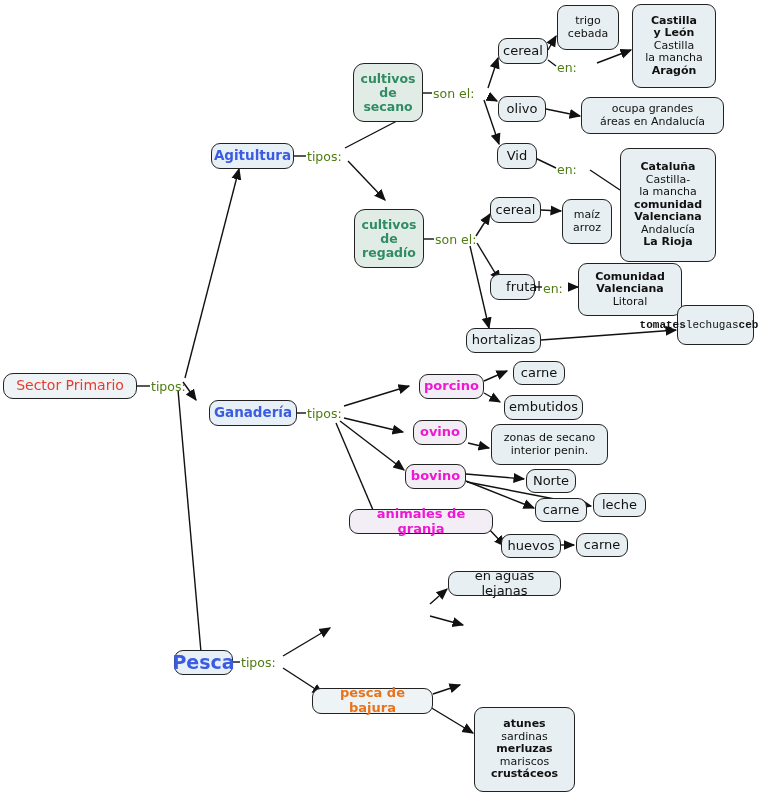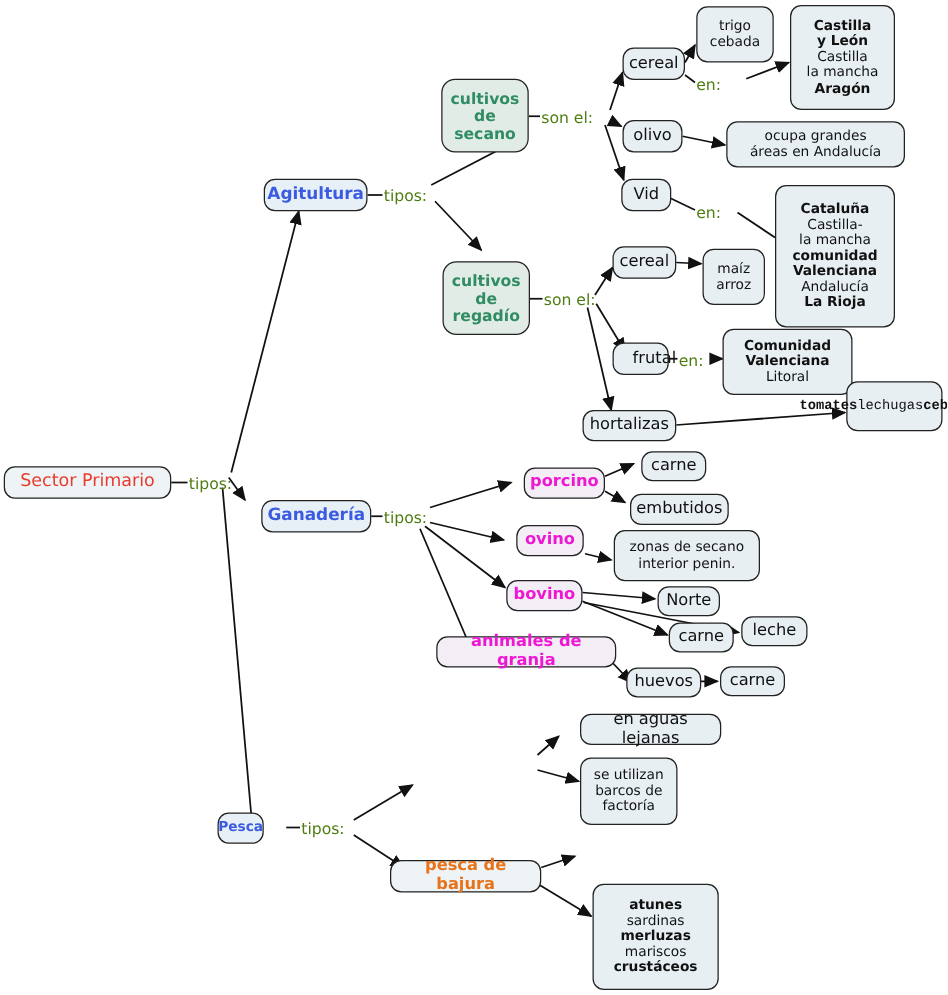--- a/index.html
+++ b/index.html
@@ -18,21 +18,21 @@
     justify-content:center;
     text-align:center;
     line-height:1.12;
     color:#111;
     font-size:13px;
     padding:3px 6px;
     white-space:pre-line;
   }
   .node.green{background:#e2ece6;color:#2f8c63;font-weight:bold;border-radius:11px;}
   .node.blue{color:#3b5ce0;font-weight:bold;background:#e8f0f7;}
-  .node.red{color:#e83b2e;background:#eef3f5;font-size:14px;}
+  .node.red{color:#e83b2e;background:#eef3f5;font-size:14px;border-radius:10px;}
   .node.magenta{color:#ee18d4;font-weight:bold;background:#f3eef5;}
   .node.orange{color:#e8731a;font-weight:bold;background:#eef3f5;}
   .node.multi{line-height:1.14;font-size:11px;}
   .node .b{font-weight:bold;}
 
   .elabel{
     position:absolute;
     font-size:12.5px;
     color:#4d7c0f;
     background:transparent;
@@ -225,27 +225,24 @@
 
   <div class="node magenta" style="left:405px;top:464px;width:61px;height:25px;">bovino</div>
   <div class="node" style="left:526px;top:469px;width:50px;height:24px;">Norte</div>
   <div class="node" style="left:535px;top:498px;width:52px;height:24px;">carne</div>
   <div class="node" style="left:593px;top:493px;width:53px;height:24px;">leche</div>
 
   <div class="node magenta" style="left:349px;top:509px;width:144px;height:25px;">animales de granja</div>
   <div class="node" style="left:501px;top:534px;width:60px;height:24px;">huevos</div>
   <div class="node" style="left:576px;top:533px;width:52px;height:24px;">carne</div>
 
-  <div class="node blue" style="left:174px;top:650px;width:37px;height:25px;font-size:11px;">Pesca</div>
+  <div class="node blue" style="left:174px;top:650px;width:59px;height:25px;font-size:19px;">Pesca</div>
   <div class="elabel" style="left:241px;top:655px;">tipos:</div>
 
-  <div class="node" style="left:448px;top:571px;width:113px;height:25px;margin-left:16px;">en aguas lejanas</div>
-  <div class="node multi" style="left:464px;top:606px;width:78px;height:54px;">se utilizan
-barcos de
-factoría</div>
+  <div class="node" style="left:448px;top:571px;width:113px;height:25px;">en aguas lejanas</div>
 
   <div class="node orange" style="left:312px;top:688px;width:121px;height:26px;">pesca de bajura</div>
 
   <div class="node multi" style="left:474px;top:707px;width:101px;height:85px;flex-direction:column;">
     <span class="b">atunes</span>
     <span>sardinas</span>
     <span class="b">merluzas</span>
     <span>mariscos</span>
     <span class="b">crustáceos</span>
   </div>

